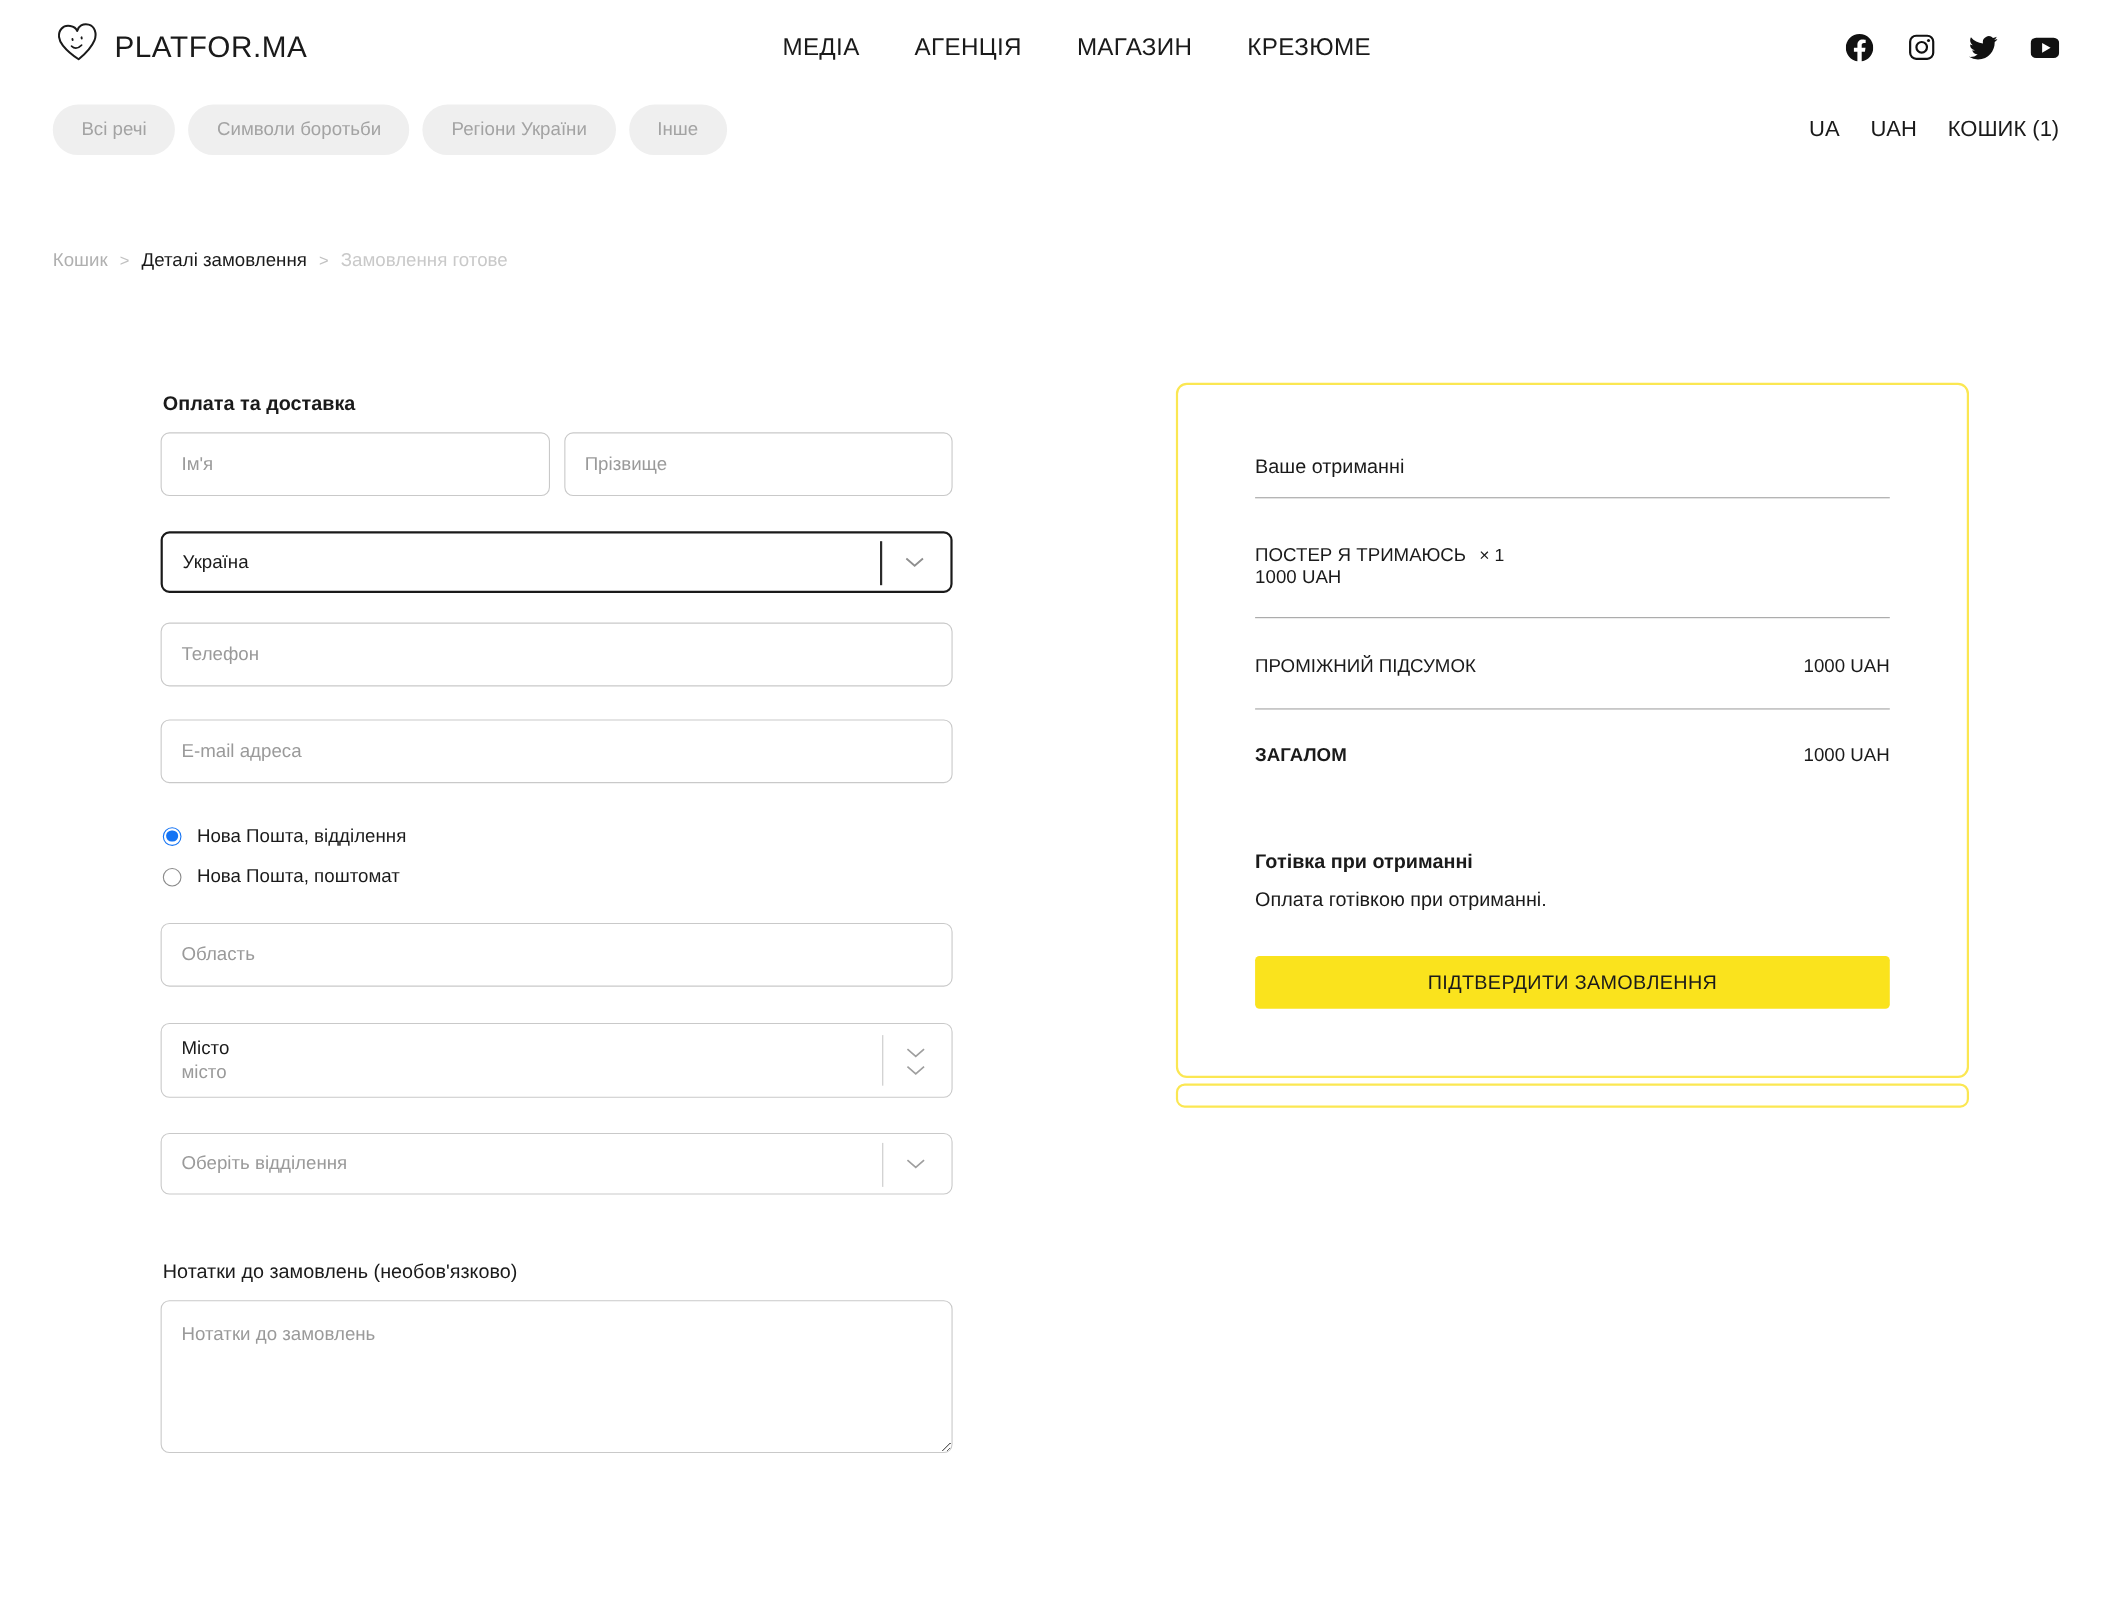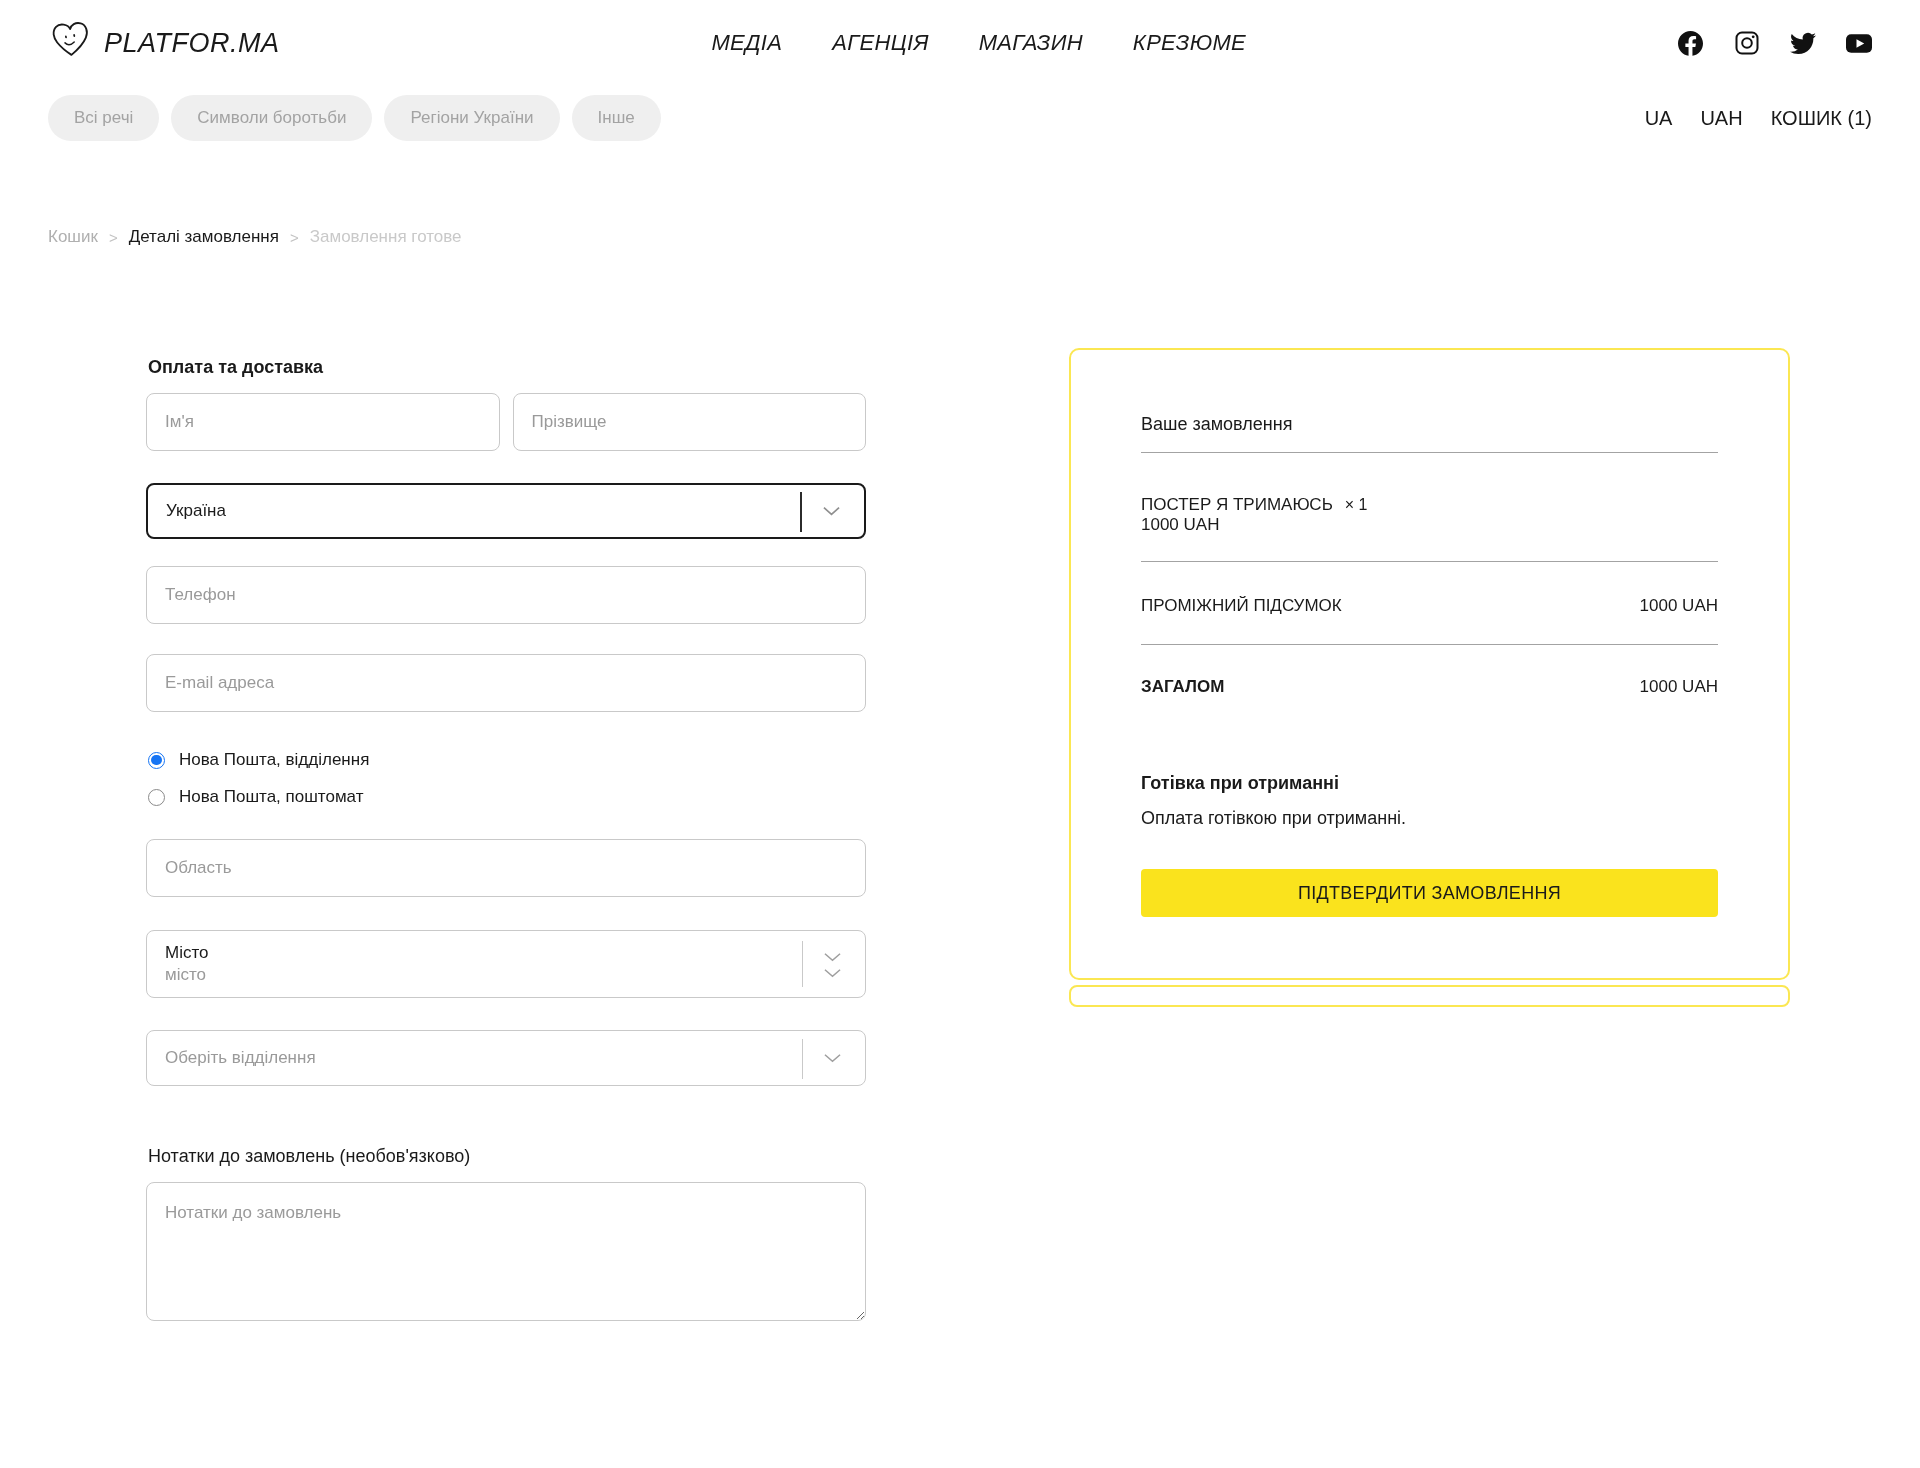--- a/index.html
+++ b/index.html
@@ -6,21 +6,21 @@
   html,body { background:#fff; }
   body {
     font-family:"Liberation Sans","DejaVu Sans",sans-serif;
     color:#1a1a1a;
   }
   .page { position:relative; width:1920px; min-height:1468px; background:#fff; overflow:hidden; }
 
   
   .header {
     display:flex; align-items:center; justify-content:flex-end;
-    padding:22px 48px 0 48px; height:64px;font-style:italic;
+    padding:22px 48px 0 48px; height:64px;
   }
   .logo { display:flex; align-items:center; gap:10px; cursor:pointer; }
   .logo-text { font-size:27px; font-weight:500; letter-spacing:0.5px; }
   .main-nav { display:flex; gap:50px; margin:0 auto; }
   .nav-link { font-size:22px; letter-spacing:0.3px; color:#1a1a1a; text-decoration:none; cursor:pointer; white-space:nowrap; }
   .socials { display:flex; align-items:center; gap:30px; }
   .social-btn { width:26px; height:26px; display:flex; align-items:center; justify-content:center; cursor:pointer; }
 
   
   .subheader { display:flex; align-items:center; justify-content:space-between; padding:0 48px; margin-top:31px; }
@@ -252,21 +252,21 @@
             </svg>
         </span>
       </div>
 
       <div class="notes-label">Нотатки до замовлень (необов'язково)</div>
       <textarea class="notes-area" placeholder="Нотатки до замовлень" style=""></textarea>
     </div>
 
     <div class="summary-col">
       <div class="summary-box">
-        <div class="summary-title">Ваше замовлення</div>
+        <div class="summary-title">Ваше отриманні</div>
         <hr class="srule">
 
         <div class="srow srow--item">
           <span>
             <span>ПОСТЕР Я ТРИМАЮСЬ</span><span class="item-qty">× 1</span>
           </span>
           <span class="price">1000 UAH</span>
         </div>
         <hr class="srule">
 

